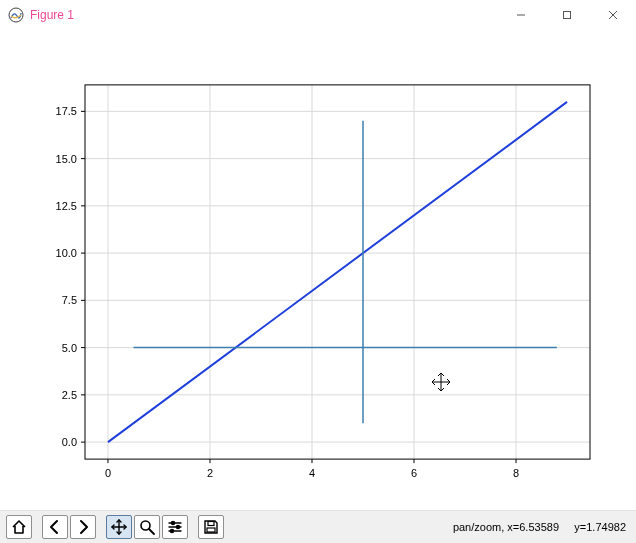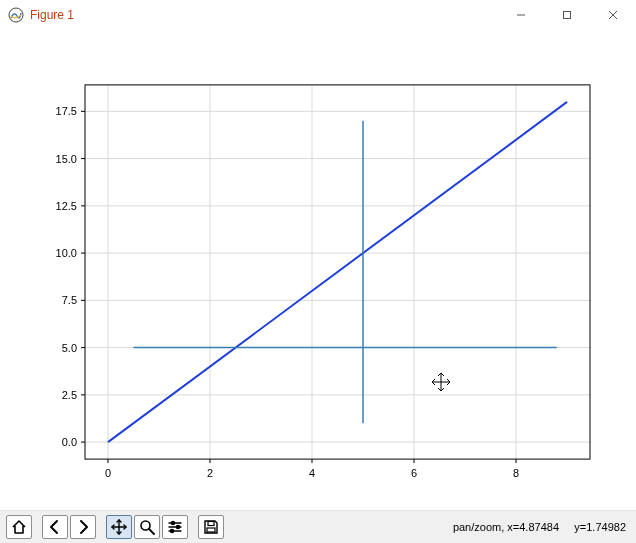--- a/index.html
+++ b/index.html
@@ -21,21 +21,21 @@
     background: #ffffff;
     box-sizing: border-box;
   }
   
   .titlebar {
     height: 30px;
     display: flex;
     align-items: center;
     padding: 0 0 0 8px;
     background: #ffffff;
-    color: #c2410c;
+    color: #ec4899;
   }
   .titlebar .app-icon {
     width: 16px;
     height: 16px;
     margin-right: 6px;
   }
   .titlebar .title {
     flex: 0 0 auto;
   }
   .titlebar .spacer { flex: 1 1 auto; }
@@ -281,17 +281,17 @@
       <div class="tb-btn">
         <svg viewBox="0 0 16 16">
           <path d="M2 2 H12 L14 4 V14 H2 Z" fill="none" stroke="#000" stroke-width="1.4"></path>
           <rect x="5" y="2.5" width="6" height="4" fill="none" stroke="#000" stroke-width="1.2"></rect>
           <rect x="4" y="9" width="8" height="4" fill="none" stroke="#000" stroke-width="1.2"></rect>
         </svg>
       </div>
     </div>
     <span class="spacer"></span>
     <span class="coord-readout">
-      <span>pan/zoom</span><span>, </span><span>x=</span><span>4.87484</span><span>     </span><span>y=</span><span>1.74982</span>
+      <span>pan/zoom</span><span>, </span><span>x=</span><span>6.53589</span><span>     </span><span>y=</span><span>1.74982</span>
     </span>
   </div>
 
 </div>
 
 </body></html>

